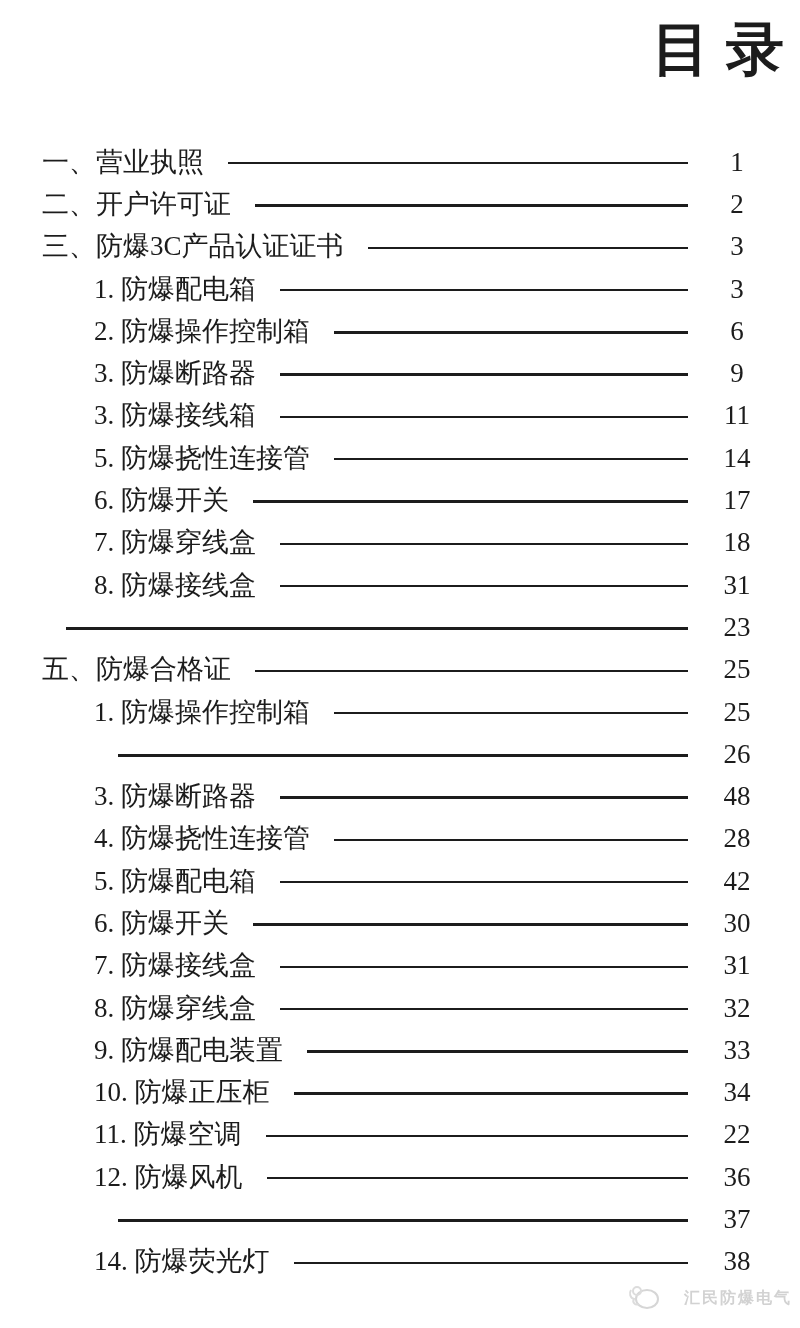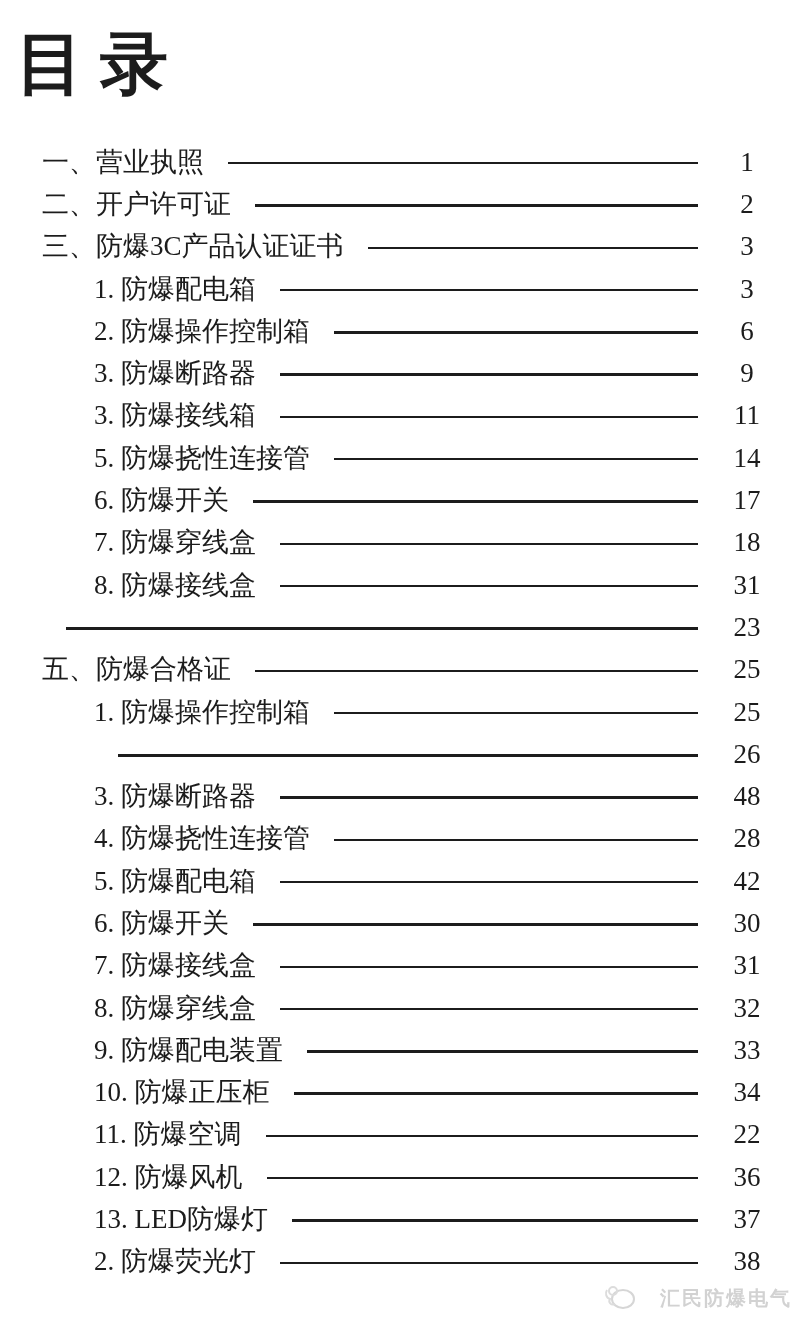--- a/index.html
+++ b/index.html
@@ -18,43 +18,43 @@
   .page {
     position: relative;
     width: 800px;
     height: 1328px;
     background: var(--bg);
     color: var(--text);
     overflow: hidden;
   }
   .title {
     position: absolute;
-    top: 26px;
+    top: 12px;
     left: 0;
     width: 100%;
     margin: 0;
-    text-align: left;
-    font-size: 68px;
+    text-align: right;
+    font-size: 58px;
     line-height: 76px;
     font-weight: 700;
     letter-spacing: 16px;
     text-indent: 16px;
     color: var(--text);
   }
   .toc {
     position: absolute;
     top: 141px;
     left: 0;
     right: 0;
   }
   .toc-row {
     display: flex;
     align-items: center;
     height: 42.3px;
-    padding-right: 20px;
+    padding-right: 30px;
     font-size: 27px;
     line-height: 1;
     color: var(--text);
   }
   .toc-row.l1 { padding-left: 42px; }
   .toc-row.l2 { padding-left: 94px; }
   .toc-label {
     white-space: pre;
     flex: 0 0 auto;
   }
@@ -74,21 +74,21 @@
     font-size: 27px;
   }
   .watermark {
     position: absolute;
     right: 8px;
     bottom: 16px;
     display: flex;
     align-items: center;
     gap: 23px;
     color: var(--wm);
-    font-size: 20px;
+    font-size: 16px;
     font-weight: 700;
     letter-spacing: 2px;
     text-shadow: 0 1px 0 #ffffff;
     user-select: none;
   }
   .wm-logo { display: inline-flex; }
 </style>
 </head>
 <body>
 
@@ -214,26 +214,25 @@
         <span class="toc-label">11. 防爆空调</span>
         <div class="leader"></div>
         <span class="pagenum">22</span>
       </div>
       <div class="toc-row l2">
         <span class="toc-label">12. 防爆风机</span>
         <div class="leader"></div>
         <span class="pagenum">36</span>
       </div>
       <div class="toc-row l2">
-        <span class="toc-label">13. LED防爆灯</span>
         <div class="leader"></div>
         <span class="pagenum">37</span>
       </div>
       <div class="toc-row l2">
-        <span class="toc-label">2. 防爆荧光灯</span>
+        <span class="toc-label">14. 防爆荧光灯</span>
         <div class="leader"></div>
         <span class="pagenum">38</span>
       </div>
     </div>
 
   <div class="watermark">
     <span class="wm-logo">
       <svg width="34" height="28" viewBox="0 0 34 28" aria-hidden="true">
         <ellipse cx="20" cy="15" rx="11" ry="9" fill="none" stroke="#d6d6d6" stroke-width="2"></ellipse>
         <path d="M4 6 C2 9 3 14 7 15 C5 18 8 22 12 20" fill="none" stroke="#dcdcdc" stroke-width="2"></path>

